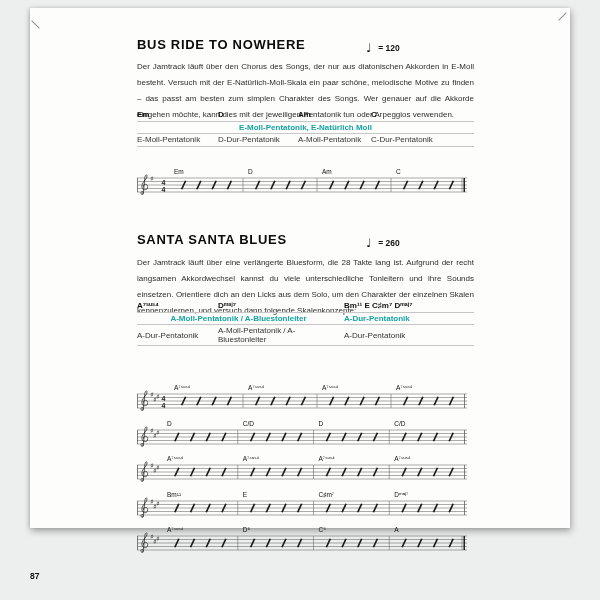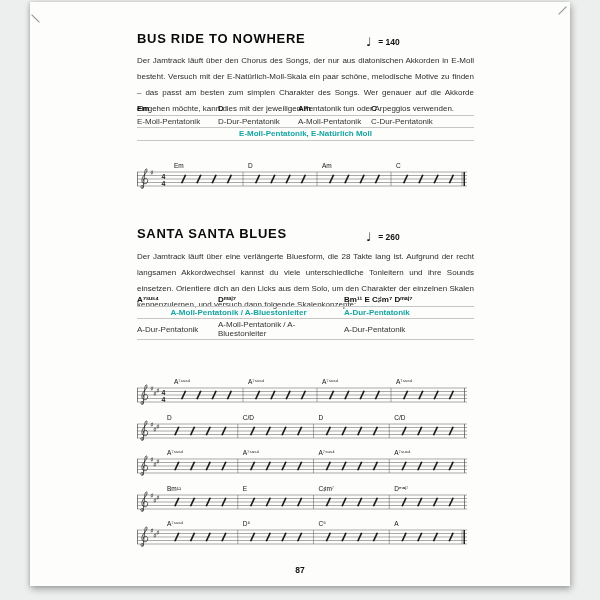--- a/index.html
+++ b/index.html
@@ -1,19 +1,19 @@
 <!DOCTYPE html>
 <html lang="de"><head>
 <meta charset="utf-8">
 <style>
   *{margin:0;padding:0;box-sizing:border-box}
   html,body{width:600px;height:600px;overflow:hidden}
   .frame{position:relative;width:600px;height:600px;background:#edefee;
          font-family:"Liberation Sans","DejaVu Sans",sans-serif;color:#222}
-  .page{position:absolute;left:30px;top:2px;width:540px;height:584px;background:#fdfdfb;
+  .page{position:absolute;left:30px;top:8px;width:540px;height:520px;background:#fdfdfb;
         box-shadow:1px 3px 7px rgba(0,0,0,.33),-1px 0 3px rgba(0,0,0,.12)}
   .corner-mark{position:absolute;width:11px;height:1px;background:#8f8f8f}
   .corner-mark.tl{left:0px;top:16px;transform:rotate(45deg)}
   .corner-mark.tr{right:2px;top:8px;transform:rotate(-45deg)}
 
   .song-title{position:absolute;font-size:13px;font-weight:bold;letter-spacing:.7px;color:#0b0b0b;white-space:nowrap}
   .title-1{left:107px;top:29px}
   .title-2{left:107px;top:224px}
 
   .tempo{position:absolute;white-space:nowrap}
@@ -37,53 +37,53 @@
   .t2-c1{width:81px}.t2-c2{width:122px}.t2-c3{flex:1;padding-left:4px}
   .t2-span{width:203px;text-align:center}
 
   .staff-svg{position:absolute;width:334px;height:28px;display:block}
   .staff-s1{left:105px;top:160px}
   .staves-2{position:absolute;left:105px;top:376px;width:334px}
   .staves-2 .staff-svg{position:static;margin-bottom:7.5px}
 
   svg text{font-family:"Liberation Sans","DejaVu Sans",sans-serif}
 
-  .page-number{position:absolute;left:0;top:563px;width:100%;text-align:center;
+  .page-number{position:absolute;left:0;top:563px;width:100%;text-align:left;
                font-size:8.5px;font-weight:bold;color:#111}
 </style>
 </head>
 <body>
 
 <div class="frame">
   <div class="page">
     <div class="corner-mark tl"></div>
     <div class="corner-mark tr"></div>
 
     <h1 class="song-title title-1">BUS RIDE TO NOWHERE</h1>
     <div class="tempo tempo-1">
       <span class="note">♩</span>
-      <span class="val">= 140</span>
+      <span class="val">= 120</span>
     </div>
     <p class="body-text body-1">Der Jamtrack läuft über den Chorus des Songs, der nur aus diatonischen Akkorden in E-Moll besteht. Versuch mit der E-Natürlich-Moll-Skala ein paar schöne, melodische Motive zu finden – das passt am besten zum simplen Charakter des Songs. Wer genauer auf die Akkorde eingehen möchte, kann dies mit der jeweiligen Pentatonik tun oder Arpeggios verwenden.</p>
 
     <div class="scale-table tbl-1">
       <div class="row head">
         <span class="t1-c1">Em</span>
         <span class="t1-c2">D</span>
         <span class="t1-c3">Am</span>
         <span class="t1-c4">C</span>
       </div>
+      <div class="row teal-row">
+        <span class="center-span teal" style="color: rgb(21, 165, 162);">E-Moll-Pentatonik, E-Natürlich Moll</span>
+      </div>
       <div class="row">
         <span class="t1-c1">E-Moll-Pentatonik</span>
         <span class="t1-c2">D-Dur-Pentatonik</span>
         <span class="t1-c3">A-Moll-Pentatonik</span>
         <span class="t1-c4">C-Dur-Pentatonik</span>
-      </div>
-      <div class="row teal-row">
-        <span class="center-span teal" style="color: rgb(21, 165, 162);">E-Moll-Pentatonik, E-Natürlich Moll</span>
       </div>
     </div>
 
     <svg class="staff-svg staff-s1" viewBox="0 0 660 56">
         <line x1="0" y1="20" x2="660" y2="20" stroke="#555" stroke-width="1"></line>
         <line x1="0" y1="27" x2="660" y2="27" stroke="#555" stroke-width="1"></line>
         <line x1="0" y1="34" x2="660" y2="34" stroke="#555" stroke-width="1"></line>
         <line x1="0" y1="41" x2="660" y2="41" stroke="#555" stroke-width="1"></line>
         <line x1="0" y1="48" x2="660" y2="48" stroke="#555" stroke-width="1"></line>
         <line x1="1" y1="20" x2="1" y2="48" stroke="#555" stroke-width="1.5"></line>

